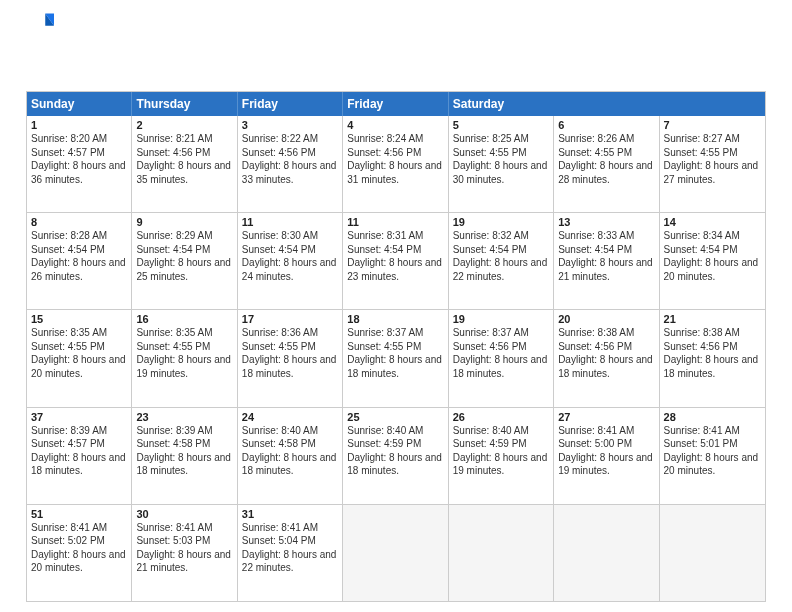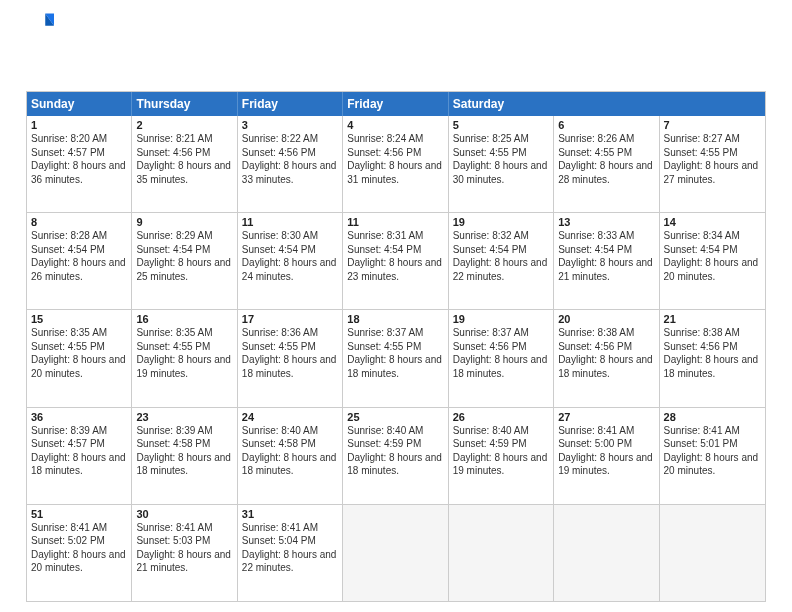--- a/index.html
+++ b/index.html
@@ -231,21 +231,21 @@
             <span class="day-num">20</span>
             <div class="cell-text">Sunrise: 8:38 AM<br>Sunset: 4:56 PM<br>Daylight: 8 hours and 18 minutes.</div>
           </div>
           <div class="cal-cell">
             <span class="day-num">21</span>
             <div class="cell-text">Sunrise: 8:38 AM<br>Sunset: 4:56 PM<br>Daylight: 8 hours and 18 minutes.</div>
           </div>
         </div>
         <div class="cal-row">
           <div class="cal-cell">
-            <span class="day-num">36</span>
+            <span class="day-num">37</span>
             <div class="cell-text">Sunrise: 8:39 AM<br>Sunset: 4:57 PM<br>Daylight: 8 hours and 18 minutes.</div>
           </div>
           <div class="cal-cell">
             <span class="day-num">23</span>
             <div class="cell-text">Sunrise: 8:39 AM<br>Sunset: 4:58 PM<br>Daylight: 8 hours and 18 minutes.</div>
           </div>
           <div class="cal-cell">
             <span class="day-num">24</span>
             <div class="cell-text">Sunrise: 8:40 AM<br>Sunset: 4:58 PM<br>Daylight: 8 hours and 18 minutes.</div>
           </div>

